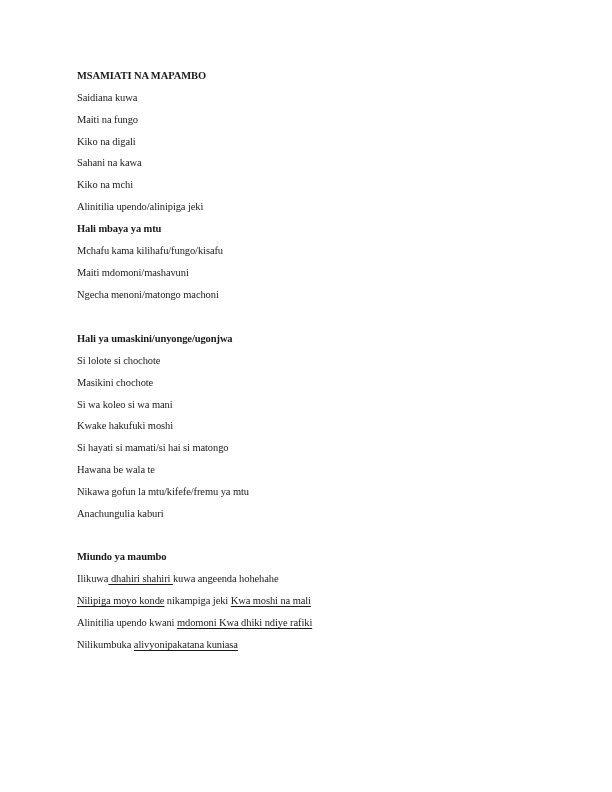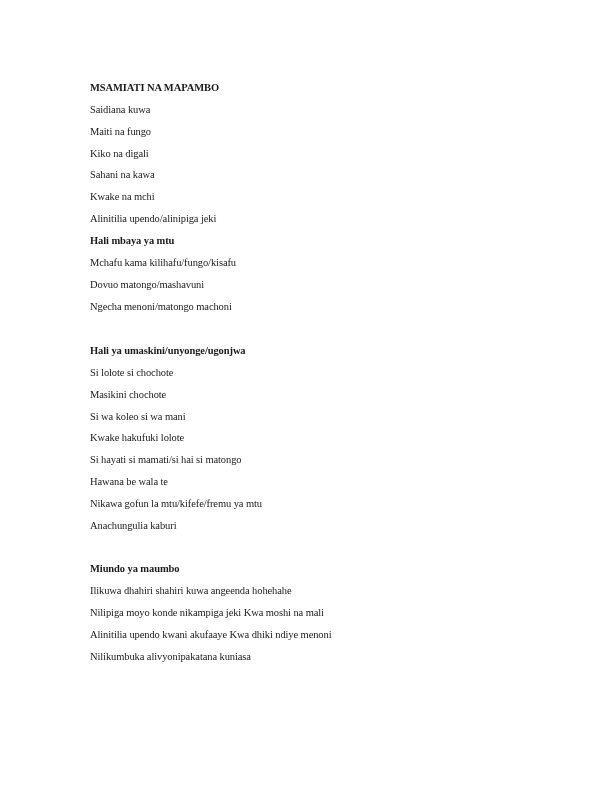--- a/index.html
+++ b/index.html
@@ -16,69 +16,69 @@
       color: #1a1a1a;
     }
     .page {
       position: absolute;
       left: 77px;
       top: 0;
       width: 480px;
     }
     .line {
       position: absolute;
-      left: 13px;
+      left: 0;
       white-space: nowrap;
       font-size: 10.5px;
       line-height: 14px;
       letter-spacing: -0.1px;
-      margin-top: 12px;
     }
     .bold {
       font-weight: bold;
     }
     .u {
+      text-decoration: underline;
       text-underline-offset: 2px;
     }
   </style>
 </head>
 <body>
 
 <div class="page">
   <div class="line bold" style="top:69px">MSAMIATI NA MAPAMBO</div>
 
   <div class="line" style="top:91px">Saidiana kuwa</div>
   <div class="line" style="top:113px">Maiti na fungo</div>
   <div class="line" style="top:135px">Kiko na digali</div>
   <div class="line" style="top:156px">Sahani na kawa</div>
-  <div class="line" style="top:178px">Kwake na mchi</div>
+  <div class="line" style="top:178px">Kiko na mchi</div>
   <div class="line" style="top:200px">Alinitilia upendo/alinipiga jeki</div>
 
   <div class="line bold" style="top:222px">Hali mbaya ya mtu</div>
   <div class="line" style="top:244px">Mchafu kama kilihafu/fungo/kisafu</div>
-  <div class="line" style="top:266px">Dovuo matongo/mashavuni</div>
+  <div class="line" style="top:266px">Maiti mdomoni/mashavuni</div>
   <div class="line" style="top:288px">Ngecha menoni/matongo machoni</div>
 
   <div class="line bold" style="top:332px">Hali ya umaskini/unyonge/ugonjwa</div>
   <div class="line" style="top:354px">Si lolote si chochote</div>
   <div class="line" style="top:376px">Masikini chochote</div>
   <div class="line" style="top:398px">Si wa koleo si wa mani</div>
-  <div class="line" style="top:419px">Kwake hakufuki lolote</div>
+  <div class="line" style="top:419px">Kwake hakufuki moshi</div>
   <div class="line" style="top:441px">Si hayati si mamati/si hai si matongo</div>
   <div class="line" style="top:463px">Hawana be wala te</div>
   <div class="line" style="top:485px">Nikawa gofun la mtu/kifefe/fremu ya mtu</div>
   <div class="line" style="top:507px">Anachungulia kaburi</div>
 
   <div class="line bold" style="top:550px">Miundo ya maumbo</div>
 
   <div class="line" style="top:572px">
     <span>Ilikuwa</span><span class="u"> dhahiri shahiri </span><span>kuwa angeenda hohehahe</span>
   </div>
   <div class="line" style="top:594px">
     <span class="u">Nilipiga moyo konde</span><span> nikampiga jeki </span><span class="u">Kwa moshi na mali</span>
   </div>
   <div class="line" style="top:616px">
-    <span>Alinitilia upendo kwani </span><span class="u">akufaaye Kwa dhiki ndiye menoni</span>
+    <span>Alinitilia upendo kwani </span><span class="u">mdomoni Kwa dhiki ndiye rafiki</span>
   </div>
   <div class="line" style="top:638px">
     <span>Nilikumbuka </span><span class="u">alivyonipakatana kuniasa</span>
   </div>
 </div>
 
 </body></html>

